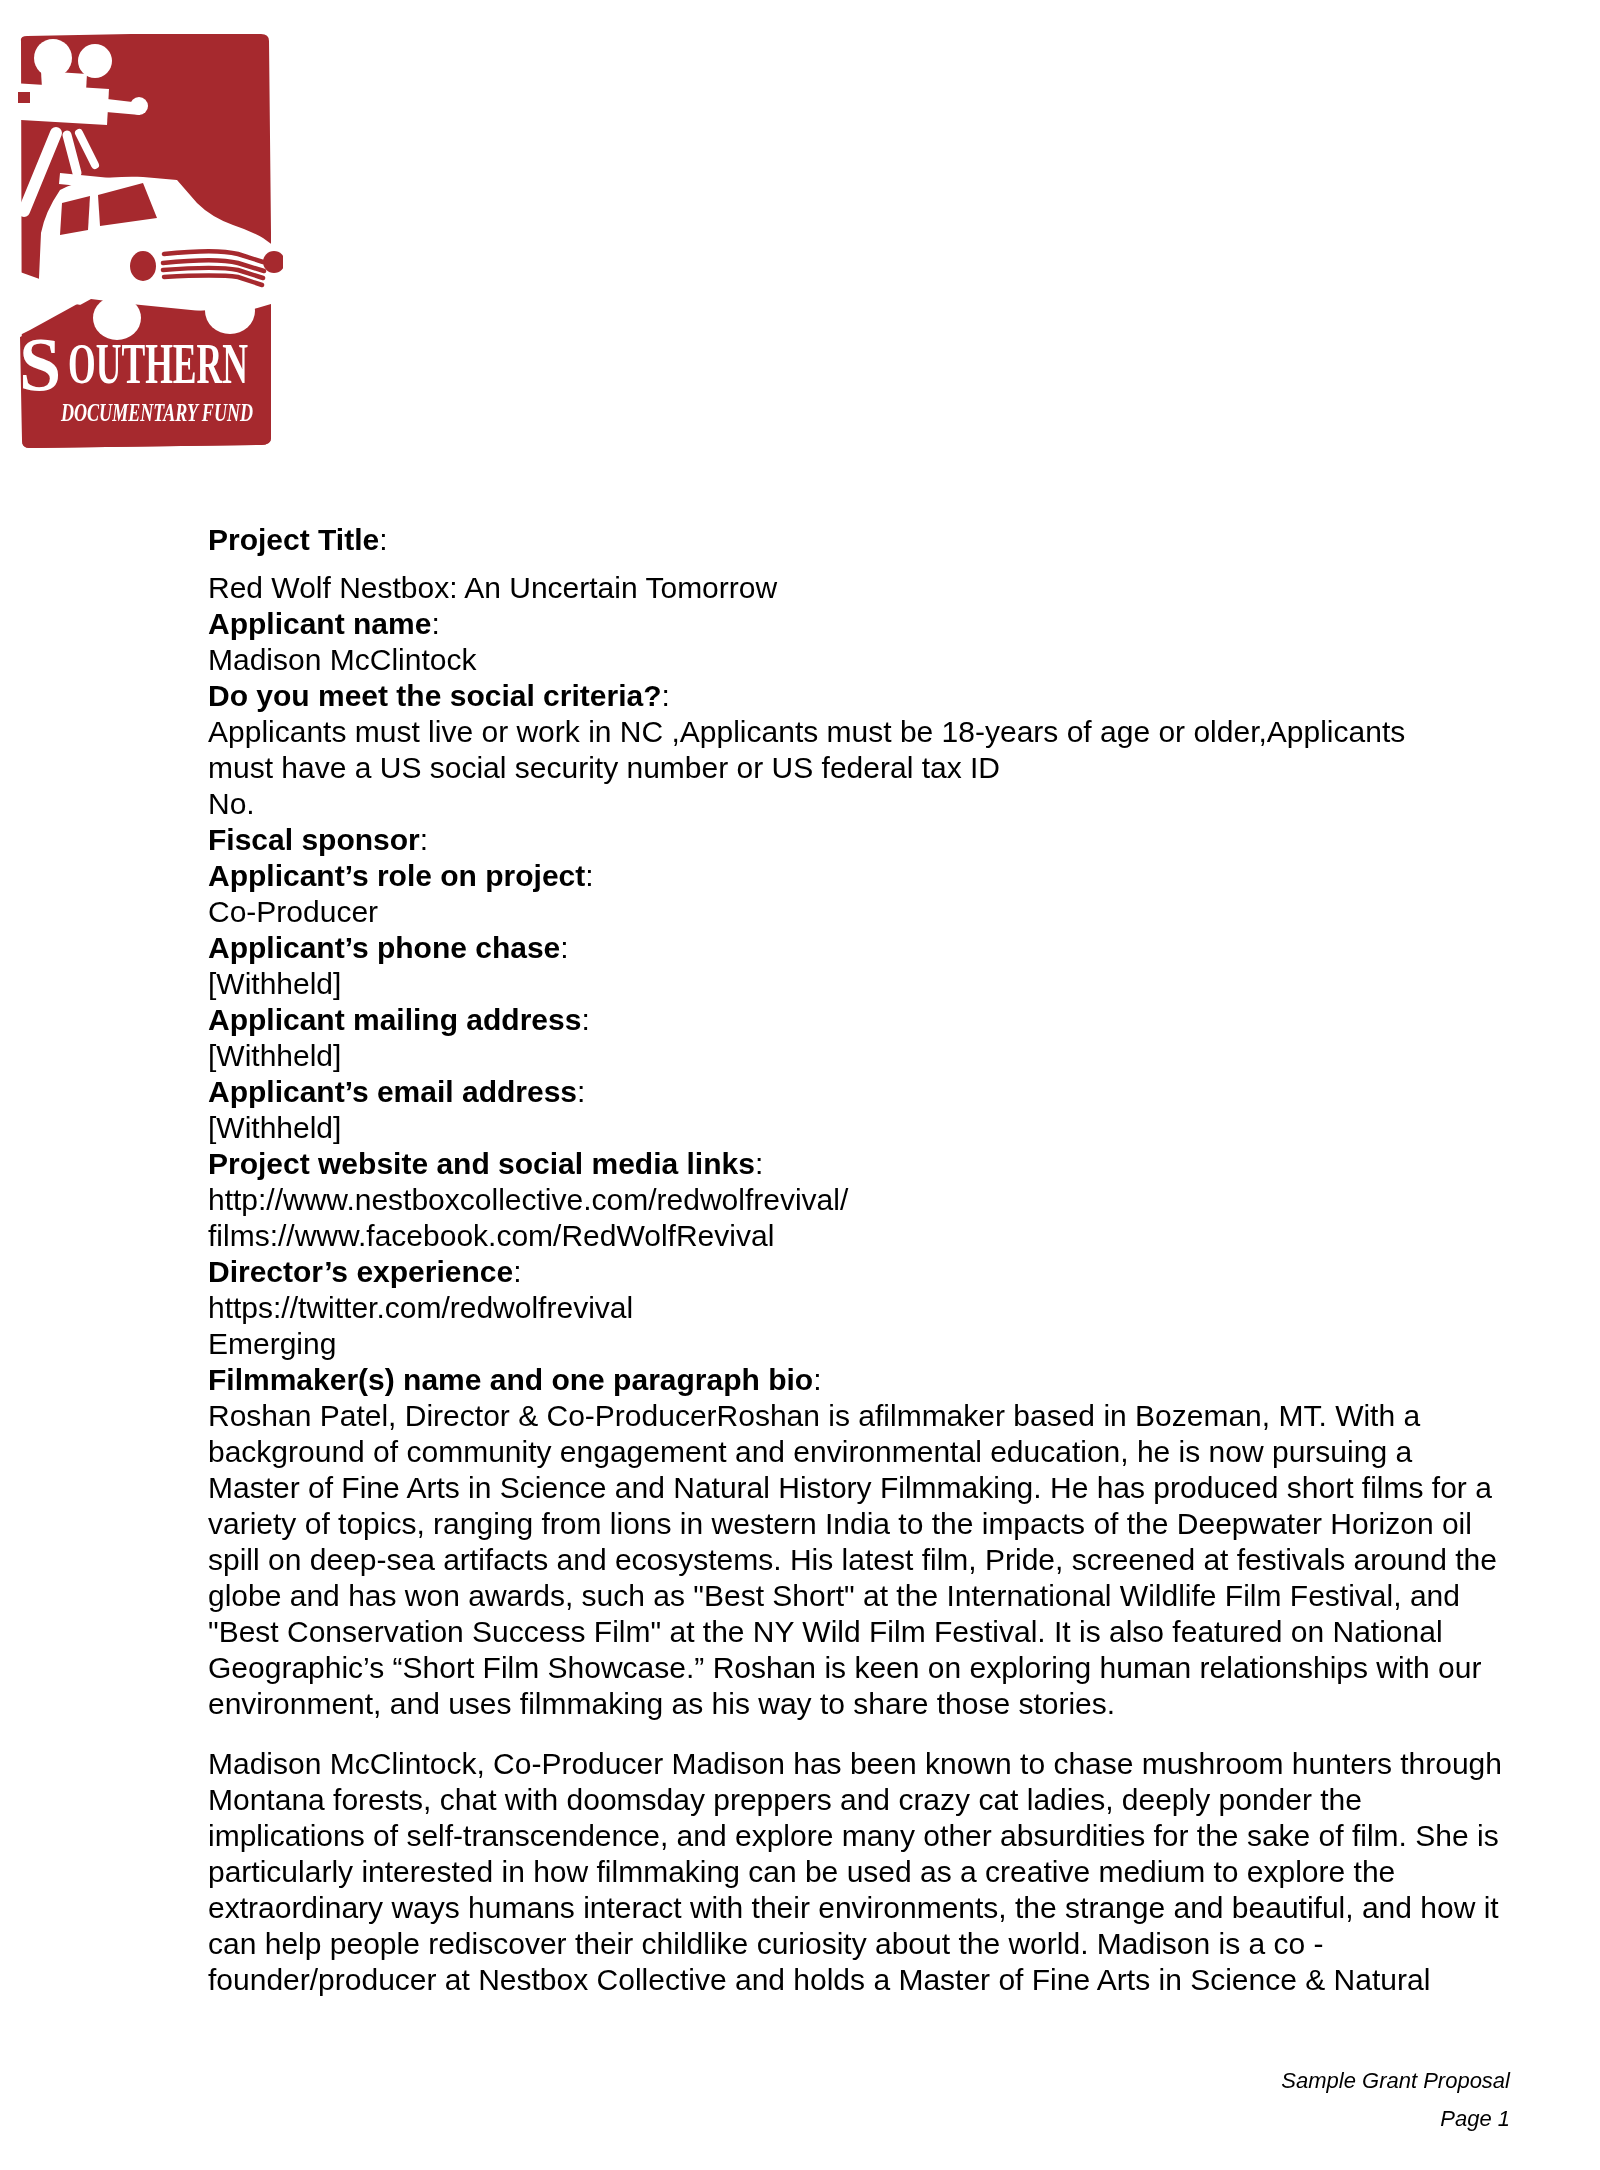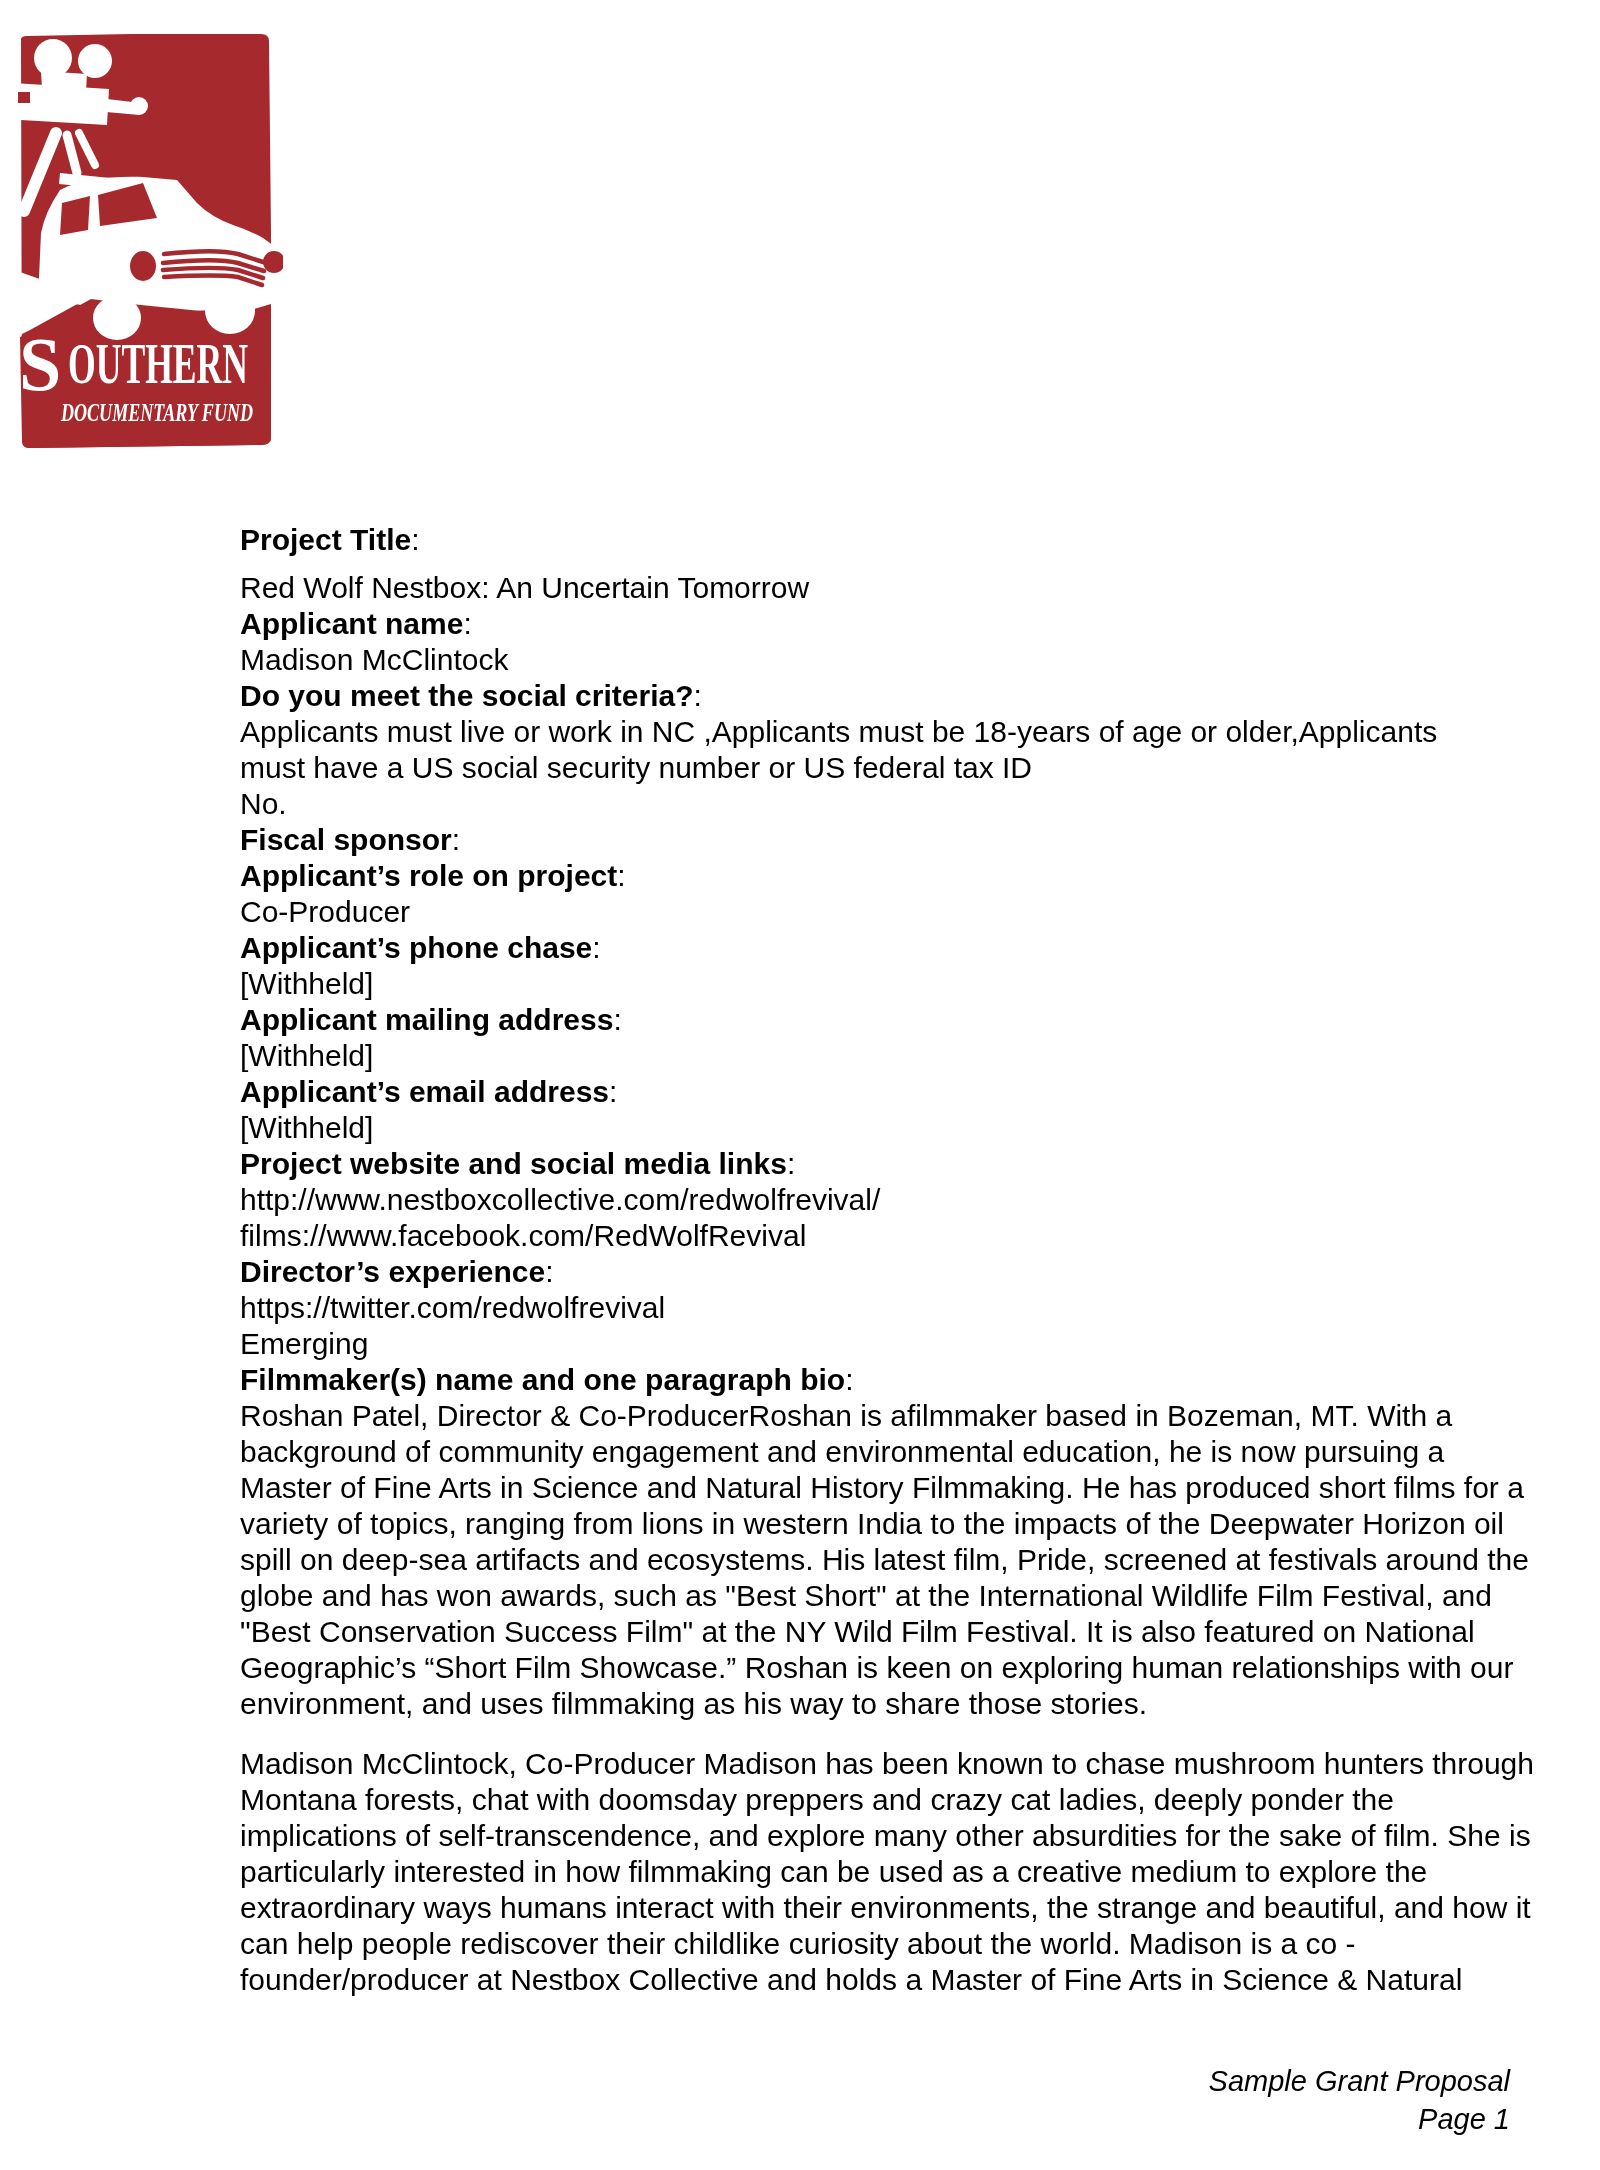--- a/index.html
+++ b/index.html
@@ -27,34 +27,33 @@
 
   
   .doc-content {
     position: absolute;
     left: 208px;
     top: 522px;
     width: 1302px;
     font-size: 30px;
     line-height: 36px;
     letter-spacing: 0;
-    margin-left: 32px;
   }
   .line { white-space: normal; }
   .b { font-weight: bold; }
   .label-gap { margin-bottom: 12px; }
   .para2 { margin-top: 24px; }
 
   
   .doc-footer {
     position: absolute;
     right: 90px;
     top: 2062px;
     text-align: right;
-    font-size: 29px;
+    font-size: 22px;
     line-height: 38px;
     font-style: italic;
   }
 </style>
 </head>
 <body>
 
 <div class="logo-wrap">
   <svg width="272" height="417" viewBox="0 0 272 417">
 

